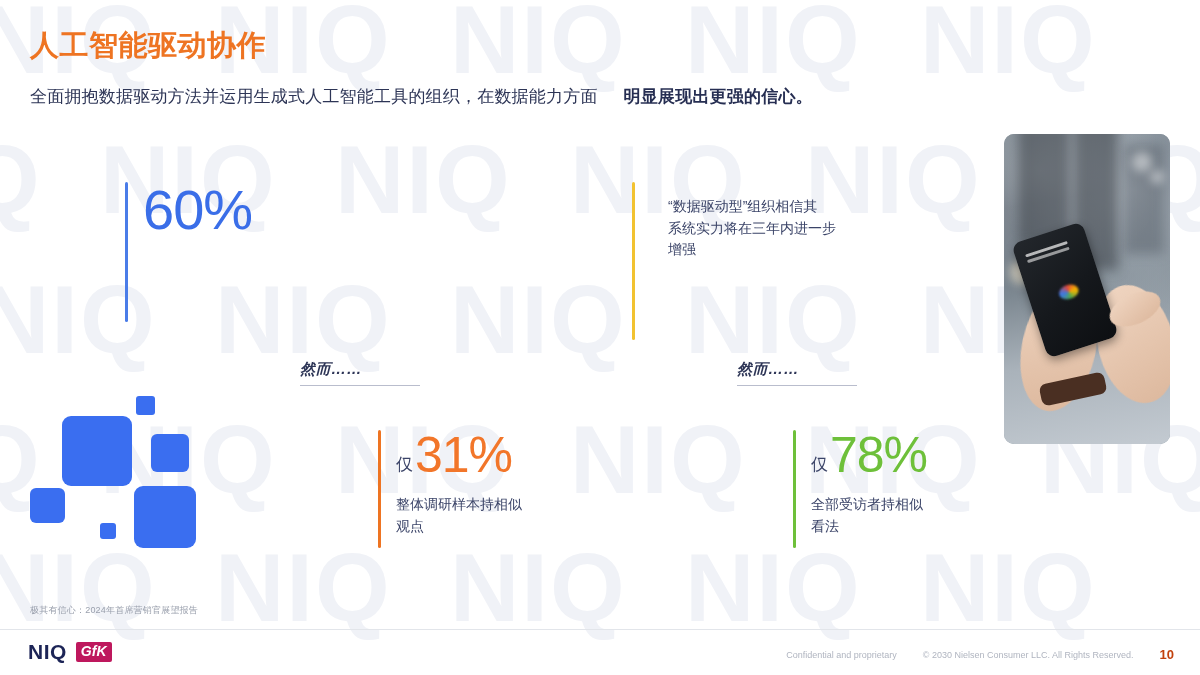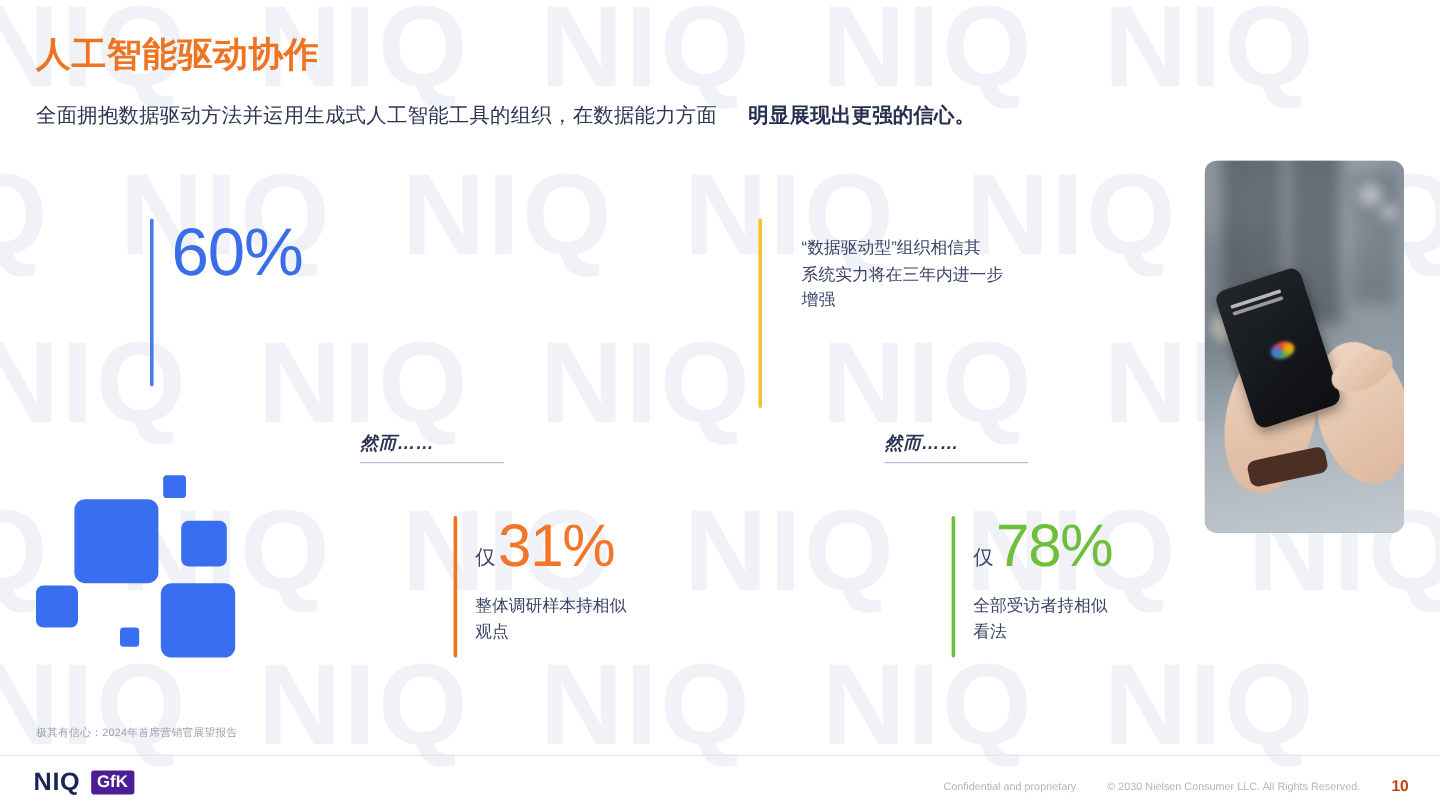--- a/index.html
+++ b/index.html
@@ -247,24 +247,25 @@
     align-items: center;
     gap: 9px;
   }
   .logo .niq {
     font-size: 21px;
     font-weight: 700;
     color: #1c2456;
     letter-spacing: .5px;
   }
   .logo .gfk {
-    background: #4c1d95;
+    background: #be185d;
     color: #ffffff;
     font-size: 14px;
     font-weight: 700;
+    font-style: italic;
     padding: 2px 5px 3px 5px;
     border-radius: 2px;
     line-height: 1.1;
   }
   .footer-right {
     position: absolute;
     right: 26px;
     top: 647px;
     display: flex;
     align-items: center;

